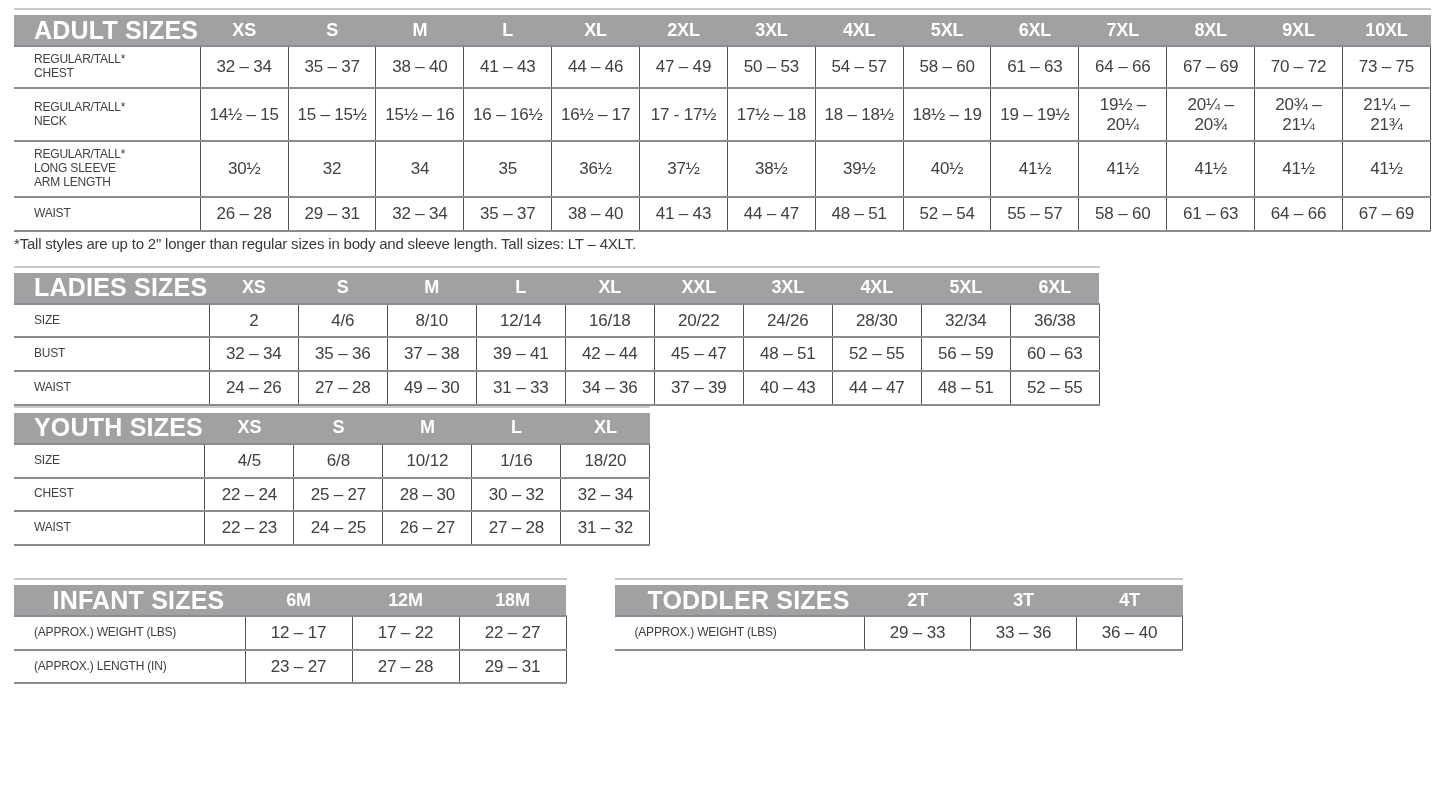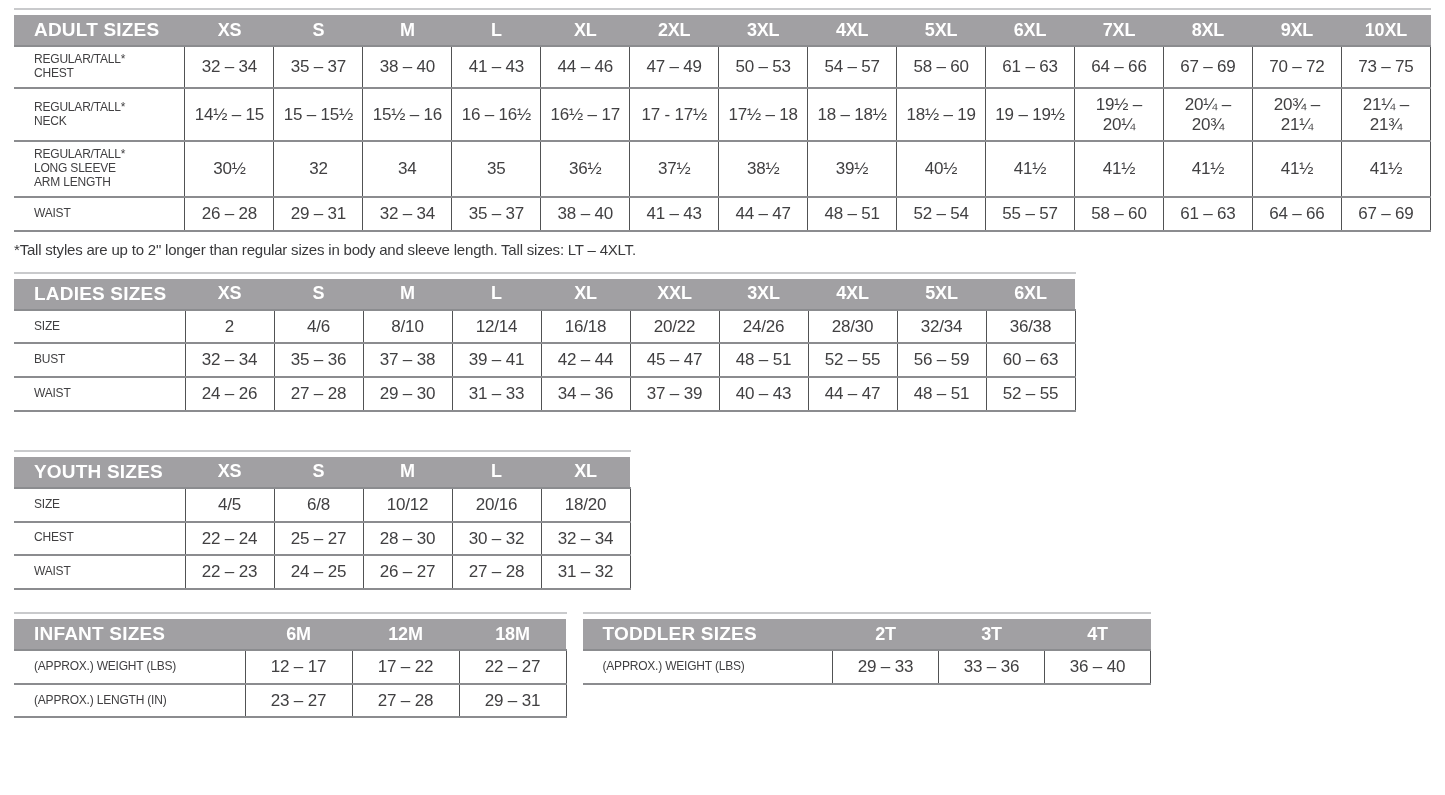--- a/index.html
+++ b/index.html
@@ -34,24 +34,24 @@
     background: var(--header-bg);
     color: var(--header-text);
     height: 31px;
     font-size: 18px;
     font-weight: bold;
     text-align: center;
     padding: 0 2px;
     white-space: nowrap;
   }
   thead th.title {
-    text-align: left;
+    text-align: center;
     padding-left: 20px;
     font-weight: bold;
-    font-size: 19px;
+    font-size: 25px;
     letter-spacing: 0.2px;
   }
   tbody td {
     border-bottom: 2px solid var(--row-border);
     color: var(--cell-text);
     font-size: 17px;
     text-align: center;
     vertical-align: middle;
     padding: 6px 3px;
     line-height: 1.16;
@@ -60,28 +60,28 @@
   tbody tr:first-child td { border-top: 2px solid var(--row-border); }
   tbody td.row-label {
     text-align: left;
     padding-left: 20px;
     font-size: 12px;
   }
   tbody td.value { border-left: 1px solid var(--col-border); }
   tbody td.value:last-child { border-right: 1px solid var(--col-border); }
 
   .footnote {
-    margin: 9px 0 0 0;
+    margin: 3px 0 0 0;
     font-size: 15px;
     color: #39393b;
     letter-spacing: -0.2px;
   }
   .wrap-ladies { margin-top: 14px; }
-  .wrap-youth { margin-top: 38px; }
-  .bottom-row { margin-top: 22px; display: flex; gap: 16px; }
+  .wrap-youth { }
+  .bottom-row { margin-top: 32px; display: flex; gap: 48px; }
 </style>
 </head>
 <body>
 
 <div class="page">
 
   <div class="table-wrap wrap-adult"><table>
         <colgroup>
           <col style="width: 171px;">
           <col style="width: 89px;">
@@ -253,21 +253,21 @@
             <td class="value">45 – 47</td>
             <td class="value">48 – 51</td>
             <td class="value">52 – 55</td>
             <td class="value">56 – 59</td>
             <td class="value">60 – 63</td>
           </tr>
           <tr>
             <td class="row-label">WAIST</td>
             <td class="value">24 – 26</td>
             <td class="value">27 – 28</td>
-            <td class="value">29 – 30</td>
+            <td class="value">49 – 30</td>
             <td class="value">31 – 33</td>
             <td class="value">34 – 36</td>
             <td class="value">37 – 39</td>
             <td class="value">40 – 43</td>
             <td class="value">44 – 47</td>
             <td class="value">48 – 51</td>
             <td class="value">52 – 55</td>
           </tr>
         </tbody>
       </table></div>
@@ -292,21 +292,21 @@
             <th class="col">L</th>
             <th class="col">XL</th>
           </tr>
         </thead>
         <tbody>
           <tr>
             <td class="row-label">SIZE</td>
             <td class="value">4/5</td>
             <td class="value">6/8</td>
             <td class="value">10/12</td>
-            <td class="value">20/16</td>
+            <td class="value">1/16</td>
             <td class="value">18/20</td>
           </tr>
           <tr>
             <td class="row-label">CHEST</td>
             <td class="value">22 – 24</td>
             <td class="value">25 – 27</td>
             <td class="value">28 – 30</td>
             <td class="value">30 – 32</td>
             <td class="value">32 – 34</td>
           </tr>

